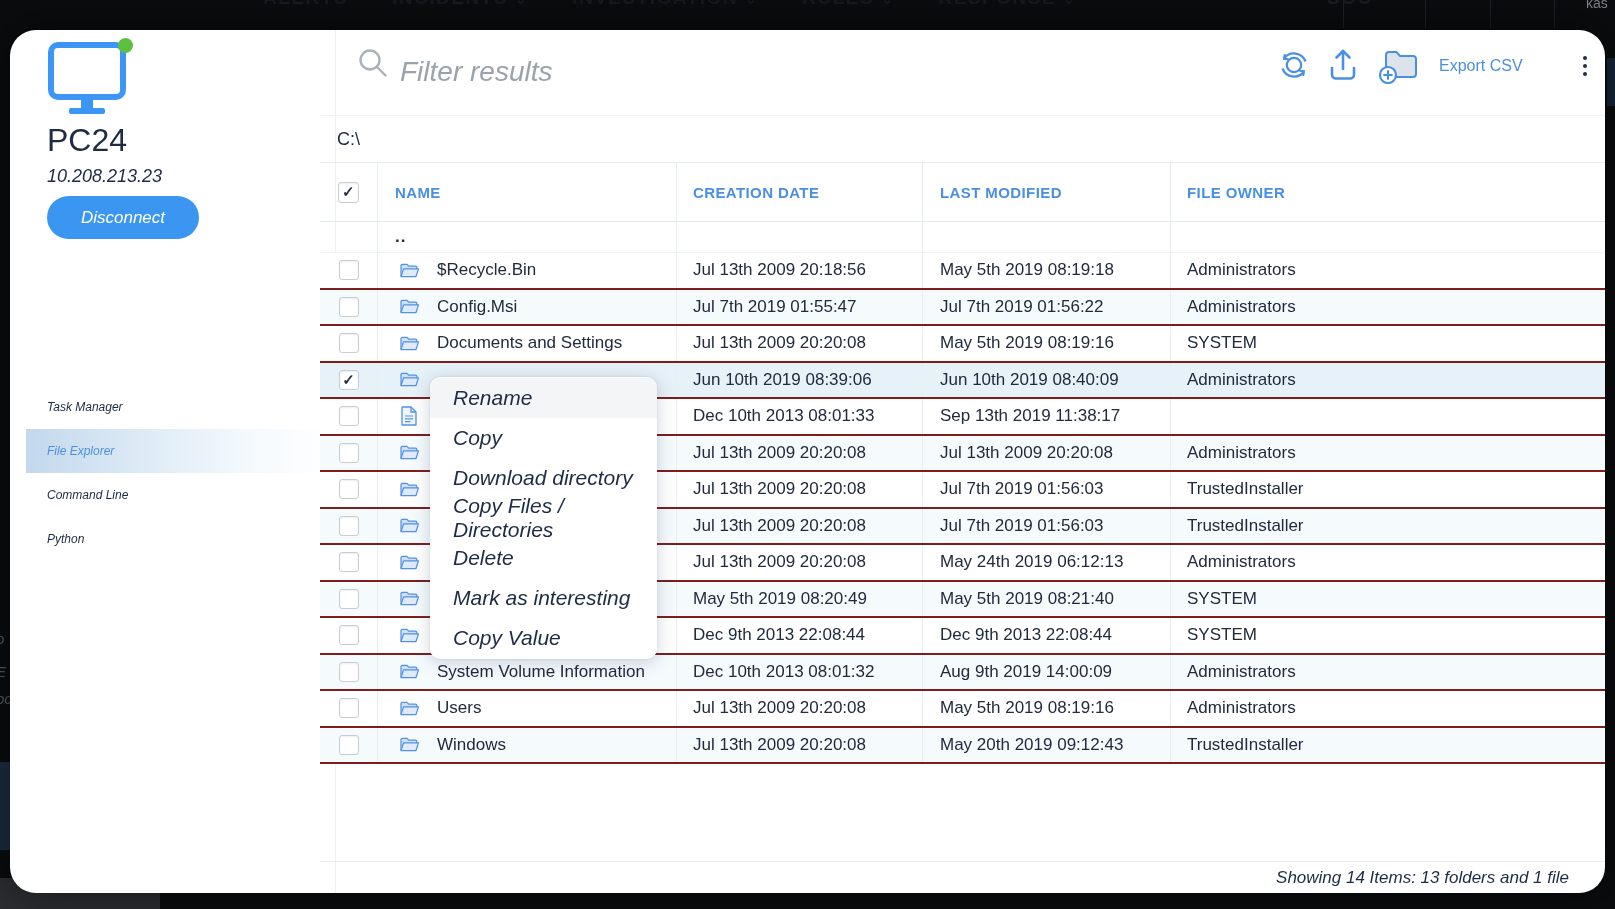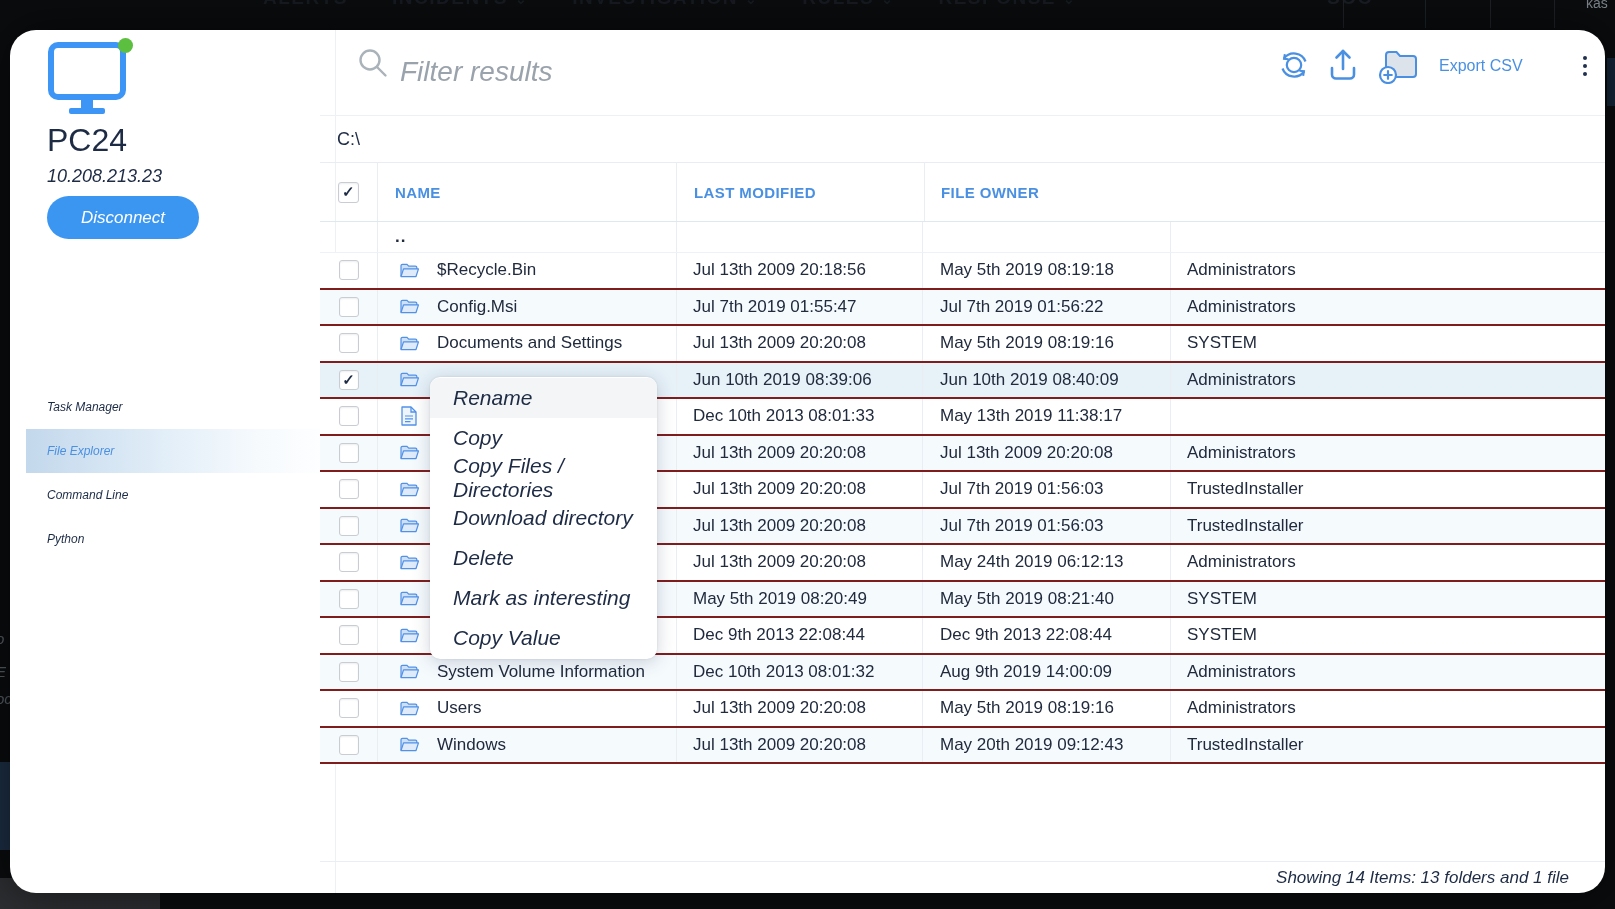--- a/index.html
+++ b/index.html
@@ -200,20 +200,21 @@
     <div class="breadcrumb">
       <span>C:\</span>
     </div>
 
     <div class="table">
       <div class="thead">
         <div class="cell c-check">
             <span class="cb" id="cb-all">✓</span>
           </div>
         <div class="cell c-name">NAME</div>
+        <div class="cell c-created">CREATION DATE</div>
         <div class="cell c-modified">LAST MODIFIED</div>
         <div class="cell c-owner">FILE OWNER</div>
       </div>
       <div class="prow">
         <div class="cell c-check"></div>
         <div class="cell c-name">..</div>
         <div class="cell c-created"></div>
         <div class="cell c-modified"></div>
         <div class="cell c-owner"></div>
       </div>
@@ -294,21 +295,21 @@
               <span class="ficon">
                 <svg width="16" height="20" viewBox="0 0 16 20" style="margin-left:2px">
     <path d="M1 1 h9 l5 5 v13 H1 Z" fill="#eef5fc" stroke="#5191e8" stroke-width="1.3" stroke-linejoin="round"></path>
     <path d="M10 1 v5 h5" fill="none" stroke="#5191e8" stroke-width="1.3"></path>
     <path d="M4 10 h8 M4 12.8 h8 M4 15.6 h5.5" stroke="#5191e8" stroke-width="1.2"></path>
   </svg>
               </span>
               <span class="fname"></span>
             </div>
     <div class="cell c-created">Dec 10th 2013 08:01:33</div>
-    <div class="cell c-modified">May 13th 2019 11:38:17</div>
+    <div class="cell c-modified">Sep 13th 2019 11:38:17</div>
     <div class="cell c-owner"></div>
   </div>
           <div class="trow alt">
     <div class="cell c-check">
               <span class="cb"></span>
             </div>
     <div class="cell c-name">
               <span class="ficon">
                 <svg width="21" height="17" viewBox="0 0 22 18">
     <path d="M2 15 V4 c0-.9.7-1.6 1.6-1.6 h4.7 l1.9 2 h7 c.9 0 1.6.7 1.6 1.6 V9" fill="#cfe0f5" stroke="#5191e8" stroke-width="1.3"></path>
@@ -461,19 +462,19 @@
     </div>
 
     <div class="ffooter">
       <span>Showing 14 Items: 13 folders and 1 file</span>
     </div>
   </main>
 
   <div class="context-menu" id="context-menu">
       <div class="menu-item hovered">Rename</div>
       <div class="menu-item">Copy</div>
+      <div class="menu-item">Download directory</div>
       <div class="menu-item">Copy Files / Directories</div>
-      <div class="menu-item">Download directory</div>
       <div class="menu-item">Delete</div>
       <div class="menu-item">Mark as interesting</div>
       <div class="menu-item">Copy Value</div>
     </div>
 </div>
 
 </body></html>

